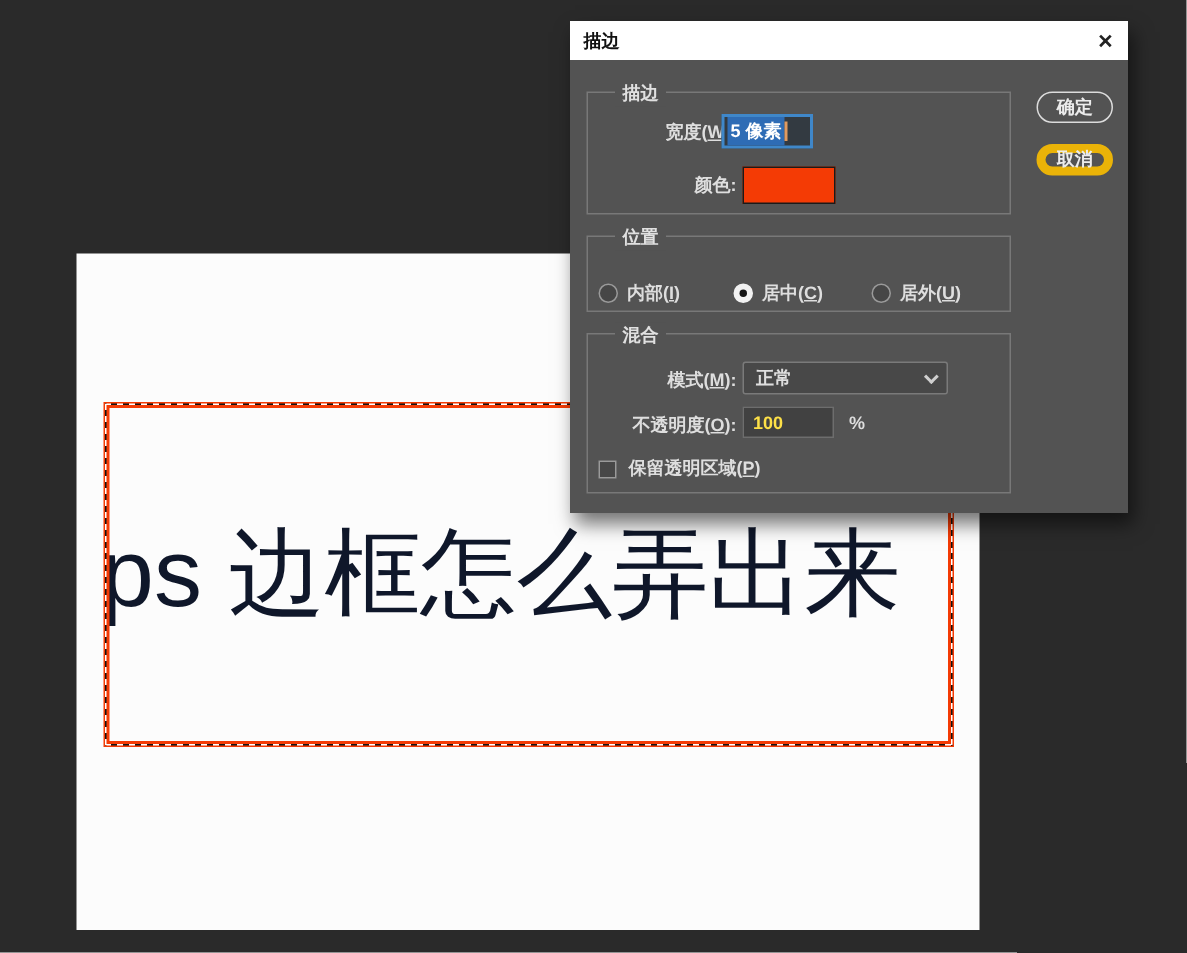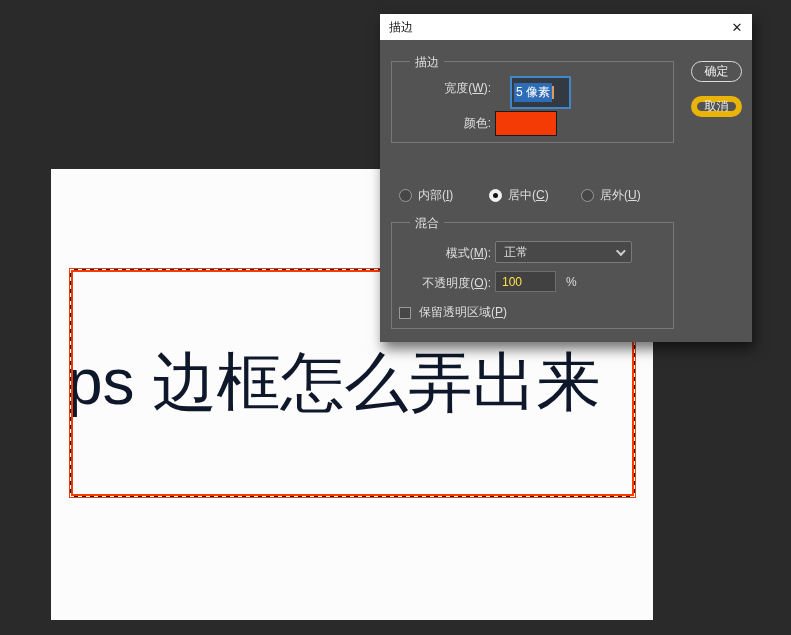--- a/index.html
+++ b/index.html
@@ -15,39 +15,39 @@
                  border:4px solid #f43b05; }
   .ant { position:absolute; }
   .ant.h { height:1px; left:-3px; right:-3px;
            background:repeating-linear-gradient(90deg,#ffffff 0 4px,#141414 4px 8px); }
   .ant.v { width:1px; top:-3px; bottom:-3px;
            background:repeating-linear-gradient(0deg,#ffffff 0 4px,#141414 4px 8px); }
   .ant.t { top:-3px; } .ant.b { bottom:-3px; } .ant.l { left:-3px; } .ant.r { right:-3px; }
 
   
   #dialog { position:absolute; left:380px; top:14px; width:372px; height:328px; background:#535353;
-            box-shadow:3px 7px 12px rgba(0,0,0,.55); font-size:12px; color:#dedede; }
+            box-shadow:3px 7px 12px rgba(0,0,0,.55); font-size:12px; color:#dedede;font-weight:bold; }
   #titlebar { position:absolute; left:0; top:0; right:0; height:26px; background:#ffffff; color:#111;
               display:flex; align-items:center; }
   #titlebar .t { padding-left:9px; font-size:12px; }
   #close { margin-left:auto; width:30px; height:26px; display:flex; align-items:center; justify-content:center;
            color:#222; font-size:13px; cursor:default; }
 
   .group { position:absolute; border:1px solid #787878; }
   .legend { position:absolute; top:-8px; left:18px; background:#535353; padding:0 5px; color:#e0e0e0; }
 
   #g-stroke   { left:11px; top:47px;  width:283px; height:82px; }
   #g-position { left:11px; top:143px; width:283px; height:51px; }
   #g-blend    { left:11px; top:208px; width:283px; height:107px;padding-left:36px; }
 
   .flabel { position:absolute; left:0; width:111px; text-align:right; color:#dedede; }
   .u { text-decoration:underline; }
 
   #width-label   { top:66px; }
-  #width-input { position:absolute; left:130px; top:62px; width:61px; height:33px; background:#333a41;
+  #width-input { position:absolute; left:101px; top:62px; width:61px; height:23px; background:#333a41;
                  border:2px solid #3f87c9; display:flex; align-items:center; padding:0 2px; }
   #width-input .sel { background:#2e6cb5; color:#fff; padding:1px 2px; white-space:pre; }
   #caret { display:inline-block; width:2px; height:13px; background:#e09a60; margin-left:0; }
 
   #color-label { top:101px; }
   #color-swatch { position:absolute; left:115px; top:97px; width:62px; height:25px;
                   border:1px solid #1a1a1a; background:#f43b05; }
 
   .radio-row { position:absolute; top:173px; display:flex; align-items:center; }
   .radio { width:13px; height:13px; border-radius:50%; background:#464646; border:1px solid #9a9a9a;
@@ -104,20 +104,23 @@
       <span class="legend">描边</span>
     </div>
     <div class="flabel" id="width-label"><span>宽度(</span><span class="u">W</span><span>):</span></div>
     <div id="width-input">
       <span class="sel">5 像素</span>
         <span id="caret"></span>
     </div>
     <div class="flabel" id="color-label">颜色:</div>
     <div id="color-swatch" style="background: rgb(244, 59, 5);"></div>
 
+    <div class="group" id="g-position">
+      <span class="legend">位置</span>
+    </div>
     <div class="radio-row" id="opt-0">
       <span class="radio"></span>
       <span class="radio-lbl"><span>内部(</span><span class="u">I</span><span>)</span></span>
     </div>
     <div class="radio-row" id="opt-1">
       <span class="radio checked"></span>
       <span class="radio-lbl"><span>居中(</span><span class="u">C</span><span>)</span></span>
     </div>
     <div class="radio-row" id="opt-2">
       <span class="radio"></span>

